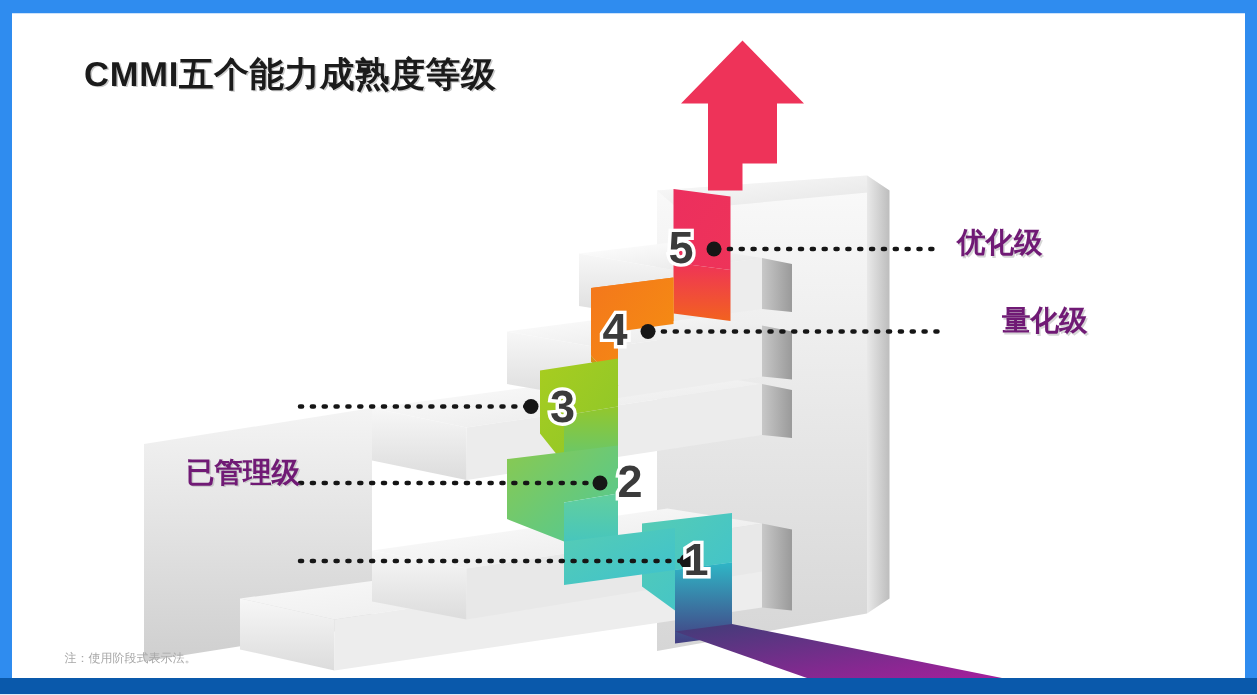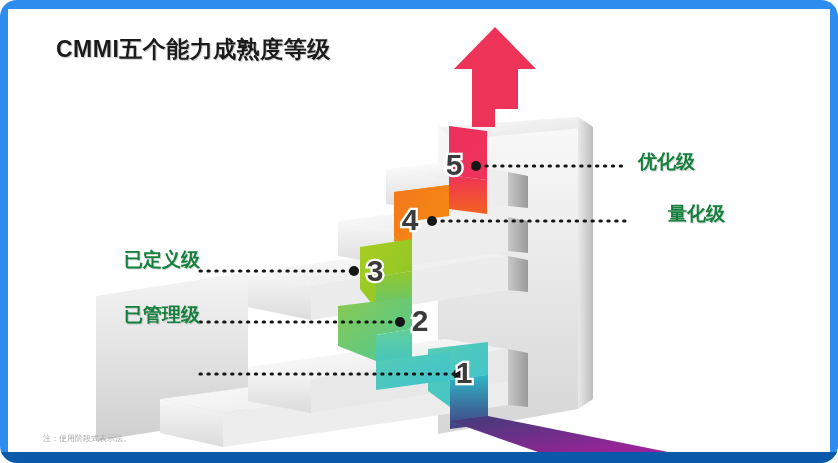--- a/index.html
+++ b/index.html
@@ -1,21 +1,21 @@
 <!DOCTYPE html>
 <html><head>
 <meta charset="utf-8">
 <title>CMMI</title>
 <style>
   html,body{margin:0;padding:0;background:#ffffff;}
   body{width:838px;height:463px;overflow:hidden;
        font-family:"Liberation Sans","DejaVu Sans",sans-serif;}
 
   #slide{position:relative;width:838px;height:463px;box-sizing:border-box;
-         background:#ffffff;overflow:hidden;border-radius:17px;}
+         background:#ffffff;overflow:hidden;}
 
   
   .edge{position:absolute;}
   #edge-top   {left:0;top:0;width:838px;height:9px;background:#2f8cef;}
   #edge-left  {left:0;top:0;width:8px;height:455px;background:#2f8cef;}
   #edge-right {right:0;top:0;width:8px;height:455px;background:#2f8cef;}
   #edge-bottom{left:0;bottom:0;width:838px;height:11px;background:#0a59ab;}
 
   #canvas{position:absolute;left:8px;top:9px;width:822px;height:443px;
           background:#ffffff;overflow:hidden;}
@@ -26,21 +26,21 @@
          text-shadow:1px 1px 0 rgba(140,140,140,.45);}
 
   
   #footnote{position:absolute;left:18px;bottom:8px;font-size:8px;color:#a8a8a8;
             white-space:nowrap;margin-left:17px;}
 
   
   #stairs{position:absolute;left:0;top:0;width:822px;height:443px;}
 
   
-  .lab{position:absolute;font-size:19px;font-weight:bold;color:#15803d;
+  .lab{position:absolute;font-size:19px;font-weight:bold;color:#701a75;
        white-space:nowrap;text-shadow:1px 1px 0 rgba(150,150,150,.4);}
   .lab-r{text-align:left;}
   .lab-l{text-align:right;}
 
   #lab-5{left:630px;top:140px;}
   #lab-4{left:660px;top:192px;}
   #lab-3{left:82px;top:238px;width:110px;}
   #lab-2{left:82px;top:293px;width:110px;}
   #lab-1{left:82px;top:345px;width:110px;}
 </style>
@@ -239,18 +239,17 @@
         <text x="446" y="166">5</text>
         <text x="402" y="221">4</text>
         <text x="367" y="272">3</text>
         <text x="412" y="322">2</text>
         <text x="456" y="374">1</text>
       </g>
     </svg>
 
     <div class="lab lab-r" id="lab-5">优化级</div>
     <div class="lab lab-r" id="lab-4">量化级</div>
-    <div class="lab lab-l" id="lab-3">已定义级</div>
     <div class="lab lab-l" id="lab-2">已管理级</div>
 
     <div id="footnote">注：使用阶段式表示法。</div>
   </div>
 </div>
 
 </body></html>

